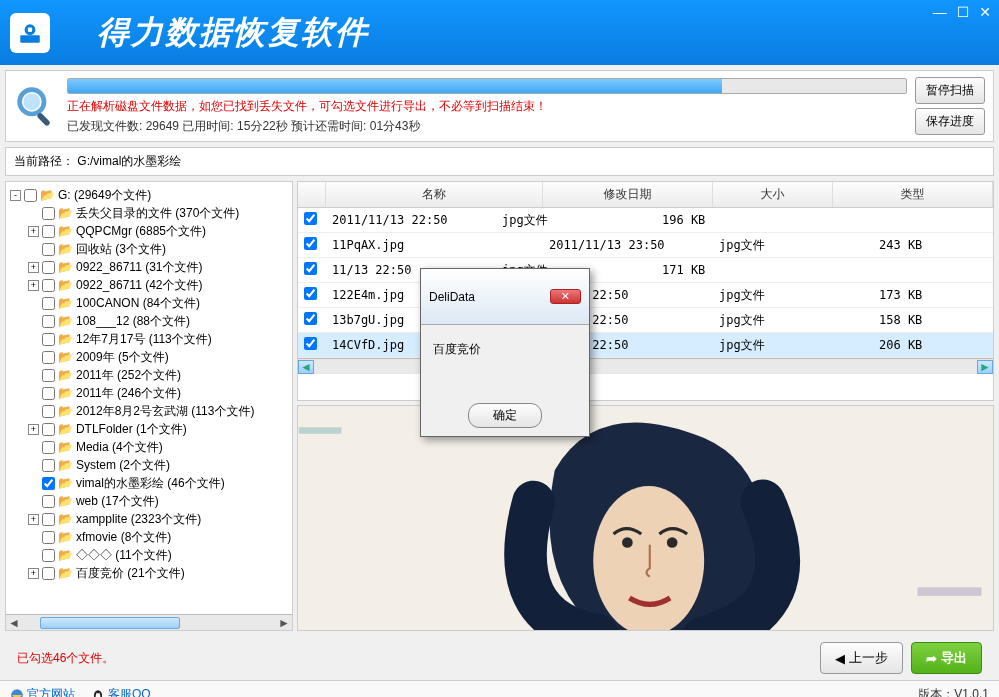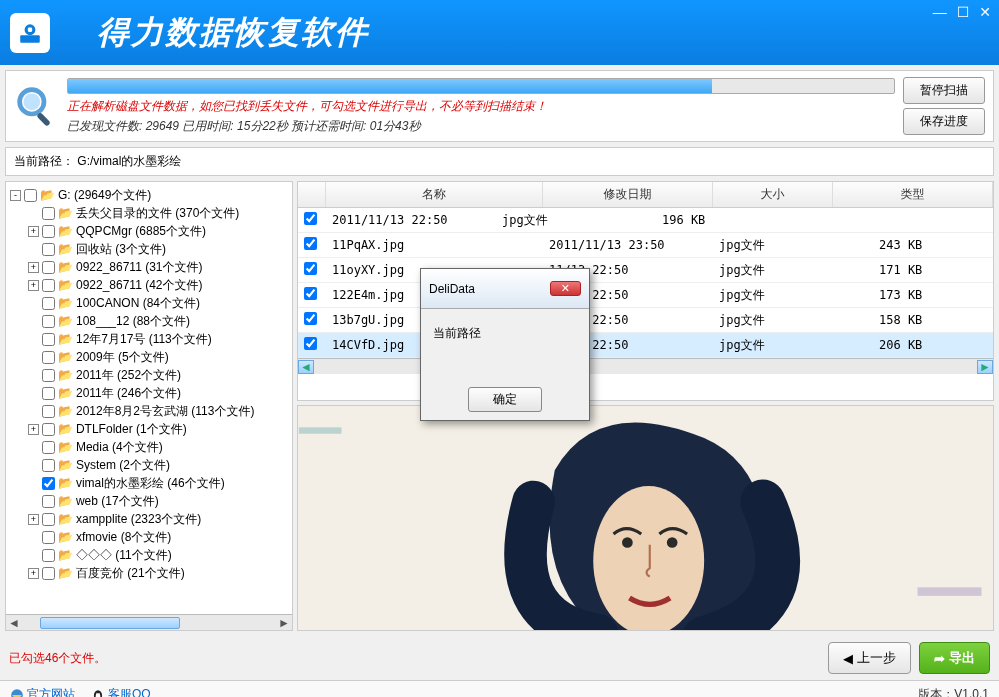--- a/index.html
+++ b/index.html
@@ -7,27 +7,27 @@
   
   .titlebar { height: 65px; background: linear-gradient(#1096ff, #0a7de0); display: flex; align-items: center; padding: 0 10px; position: relative; }
   .logo-box { width: 40px; height: 40px; background: #fff; border-radius: 6px; display: flex; align-items: center; justify-content: center; margin-right: 15px; }
   .logo-box svg { width: 26px; height: 26px; }
   .app-title { color: #fff; font-size: 32px; font-weight: bold; font-style: italic; letter-spacing: 2px; margin-left: 32px; }
   .win-controls { position: absolute; top: 4px; right: 8px; display: flex; gap: 10px; }
   .win-controls span { color: #fff; font-size: 14px; cursor: pointer; }
   
   .scan-bar { background: #fff; border: 1px solid #ccc; margin: 5px; padding: 6px 8px; display: flex; align-items: center; gap: 8px; }
   .mag-icon { width: 45px; height: 45px; }
-  .scan-info { flex: 1; font-style: italic; }
+  .scan-info { flex: 1; }
   .progress-wrap { height: 16px; background: #e8e8e8; border: 1px solid #aaa; border-radius: 2px; overflow: hidden; margin-bottom: 4px; }
   .progress-fill { height: 100%; width: 78%; background: linear-gradient(#7ec9ff, #3fa8f5); }
   .scan-tip { color: #d00; font-size: 12px; margin-bottom: 3px; }
   .scan-stats { color: #333; font-size: 12px; }
   .side-btns { display: flex; flex-direction: column; gap: 4px; }
-  .side-btn { padding: 4px 16px; background: linear-gradient(#fdfdfd,#e5e5e5); border: 1px solid #999; border-radius: 3px; cursor: pointer; font-size: 12px; }
+  .side-btn { padding: 4px 10px; background: linear-gradient(#fdfdfd,#e5e5e5); border: 1px solid #999; border-radius: 3px; cursor: pointer; font-size: 12px; }
   
   .path-row { background: #fff; border: 1px solid #ccc; margin: 0 5px; padding: 5px 8px; font-size: 12px; }
   
   .main { display: flex; margin: 5px; gap: 4px; height: 450px; }
   .tree-panel { width: 288px; background: #fff; border: 1px solid #ccc; overflow: hidden; position: relative; }
   .tree { padding: 4px; font-size: 12px; line-height: 18px; overflow-y: auto; height: 430px; }
   .tree-node { display: flex; align-items: center; white-space: nowrap; }
   .tree-indent { display: inline-block; }
   .tree-exp { width: 11px; height: 11px; border: 1px solid #888; font-size: 9px; line-height: 9px; text-align: center; margin-right: 3px; cursor: pointer; background: #fff; }
   .tree-noexp { width: 11px; display: inline-block; margin-right: 3px; }
@@ -51,35 +51,35 @@
   .trow { display: flex; align-items: center; height: 25px; border-bottom: 1px solid #eee; }
   .trow.sel { background: #d6ecff; }
   .trow .td { white-space: nowrap; overflow: hidden; font-family: SimSun, monospace; }
   .table-scroll-h { height: 16px; background: #e9e9e9; border-top: 1px solid #bbb; display: flex; align-items: center; position: relative; }
   .table-scroll-h .arrow { width: 16px; text-align: center; color: #2a7; background: linear-gradient(#cfe8ff,#9dd0ff); height: 14px; border: 1px solid #6aa8e0; line-height: 12px; }
   .table-scroll-h .track { flex: 1; }
   
   .preview { flex: 1; background: #fff; border: 1px solid #ccc; overflow: hidden; position: relative; }
   .preview svg { width: 100%; height: 100%; }
   
-  .footer1 { margin: 0 5px; display: flex; align-items: center; padding: 6px 4px; }
+  .footer1 { margin: 0 13px; display: flex; align-items: center; padding: 6px 4px; }
   .sel-count { color: #d00; font-size: 12px; flex: 1; }
   .nav-btn { padding: 6px 14px; background: linear-gradient(#fdfdfd,#e5e5e5); border: 1px solid #999; border-radius: 4px; cursor: pointer; font-size: 13px; margin-left: 8px; display: flex; align-items: center; gap: 4px; }
   .export-btn { background: linear-gradient(#7dd13f,#54b21a); color: #fff; border-color: #3d8c10; font-weight: bold; }
   
   .footer2 { border-top: 1px solid #ccc; padding: 5px 10px; display: flex; align-items: center; font-size: 12px; background: #f9f9f9; }
   .footer2 .link { color: #06c; margin-right: 16px; display: flex; align-items: center; gap: 3px; cursor: pointer; }
   .footer2 .ver { margin-left: auto; color: #333; }
   
   .dialog { position: absolute; left: 420px; top: 268px; width: 170px; background: #f0f0f0; border: 1px solid #666; box-shadow: 3px 3px 8px rgba(0,0,0,.4); z-index: 100; }
-  .dlg-title { background: linear-gradient(#fff,#dce8f5); padding: 12px 8px; display: flex; align-items: center; font-size: 12px; border-bottom: 1px solid #aaa; }
+  .dlg-title { background: linear-gradient(#fff,#dce8f5); padding: 20px 8px; display: flex; align-items: center; font-size: 12px; border-bottom: 1px solid #aaa; }
   .dlg-close { margin-left: auto; background: linear-gradient(#e77,#c33); color: #fff; padding: 0 10px; border-radius: 3px; font-size: 11px; cursor: pointer; border: 1px solid #a22; }
   .dlg-body { padding: 16px 12px 8px; font-size: 12px; min-height: 70px; }
   .dlg-foot { text-align: center; padding: 8px; }
-  .dlg-ok { padding: 3px 24px; background: linear-gradient(#fdfdfd,#e5e5e5); border: 1px solid #888; border-radius: 3px; cursor: pointer; font-size: 12px; }
+  .dlg-ok { padding: 3px 24px; background: linear-gradient(#fdfdfd,#e5e5e5); border: 1px solid #888; border-radius: 11px; cursor: pointer; font-size: 12px; }
   
   input[type=checkbox] { width: 13px; height: 13px; }
 </style>
 </head>
 <body>
 
 <div class="titlebar">
   <div class="logo-box">
     <svg viewBox="0 0 24 24">
         <rect x="3" y="14" width="18" height="7" rx="1" fill="#0a7de0"></rect>
@@ -301,21 +301,20 @@
           </div>
           <div class="trow">
             <div class="td col-chk"><input type="checkbox" checked="" style=""></div>
             <div class="td col-name">11PqAX.jpg</div>
             <div class="td col-date">2011/11/13 23:50</div>
             <div class="td col-type">jpg文件</div>
             <div class="td col-size">243 KB</div>
           </div>
           <div class="trow">
             <div class="td col-chk"><input type="checkbox" checked="" style=""></div>
-            <div class="td col-name">11oyXY.jpg</div>
             <div class="td col-date">11/13 22:50</div>
             <div class="td col-type">jpg文件</div>
             <div class="td col-size">171 KB</div>
           </div>
           <div class="trow">
             <div class="td col-chk"><input type="checkbox" checked="" style=""></div>
             <div class="td col-name">122E4m.jpg</div>
             <div class="td col-date">11/13 22:50</div>
             <div class="td col-type">jpg文件</div>
             <div class="td col-size">173 KB</div>
@@ -393,17 +392,17 @@
     <span>客服QQ</span>
   </span>
   <span class="ver">版本：V1.0.1</span>
 </div>
 
 <div class="dialog">
   <div class="dlg-title">
     <span>DeliData</span>
     <span class="dlg-close">✕</span>
   </div>
-  <div class="dlg-body">当前路径</div>
+  <div class="dlg-body">百度竞价</div>
   <div class="dlg-foot">
     <button class="dlg-ok">确定</button>
   </div>
 </div>
 
 </body></html>

